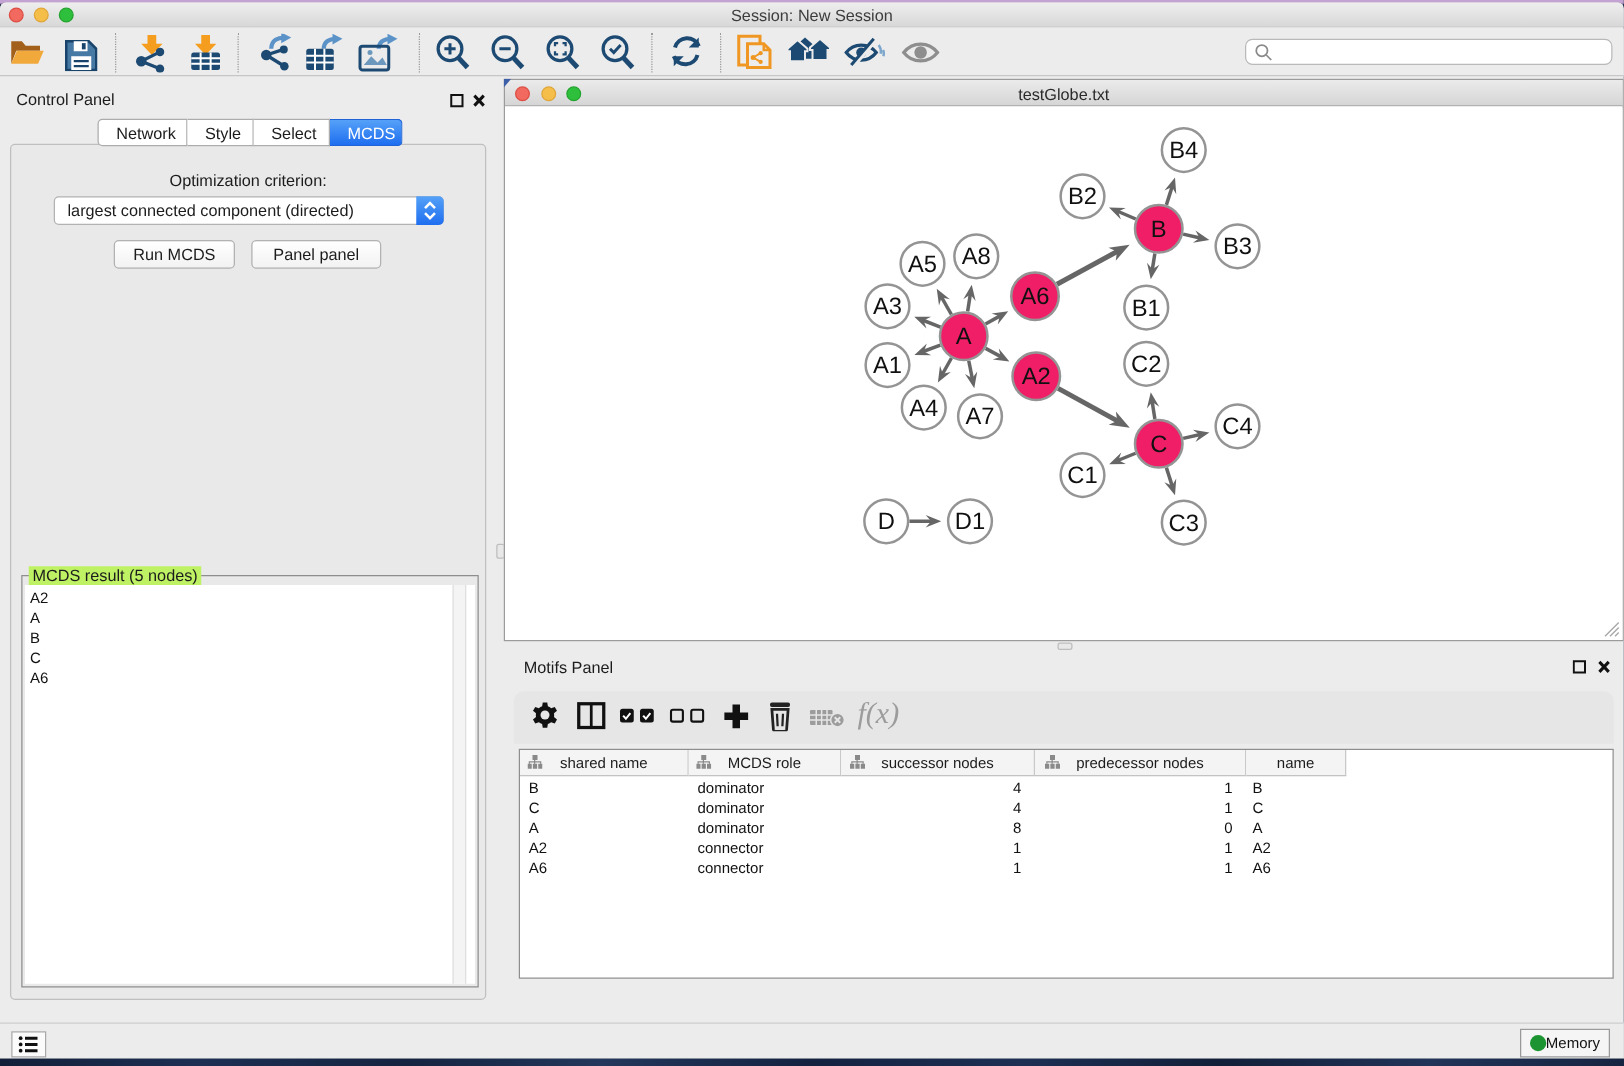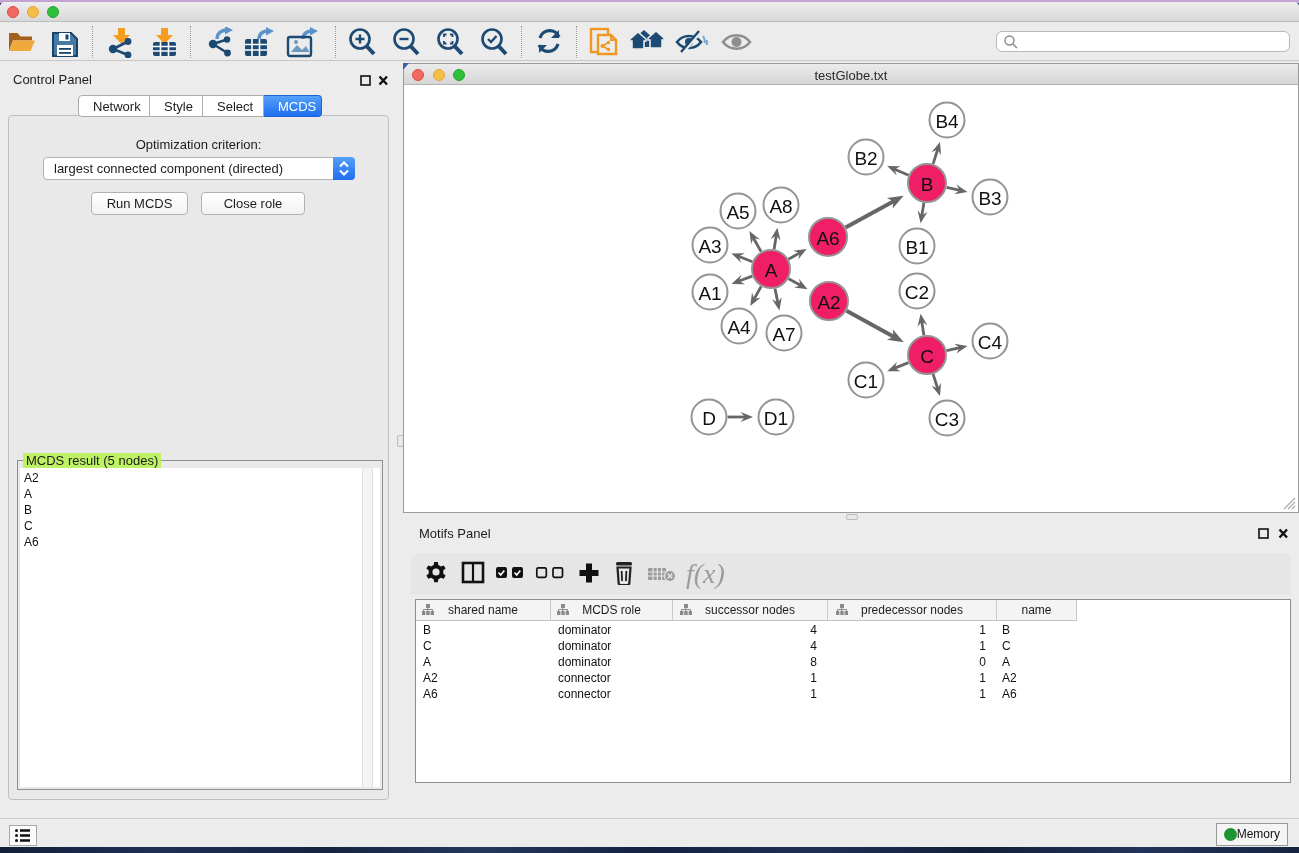--- a/index.html
+++ b/index.html
@@ -56,20 +56,21 @@
 .bttab.last{border-radius:0 4px 4px 0}
 #navy{position:absolute;left:0;top:845px;width:1299px;height:8px;background:linear-gradient(90deg,#121f38 0%,#1d3054 12%,#152440 25%,#23385c 37%,#142240 50%,#1d3054 63%,#121f38 75%,#213459 88%,#152440 100%);background-color:#16233e}
 .grip{position:absolute;background:#e8e8e8;border:1px solid #bdbdbd;border-radius:2px}
 </style></head><body>
 <div style="position:absolute;left:0;top:0;width:1299px;height:3px;background:#c2a3d1"></div>
 <div id="app">
  <div id="titlebar">
       <div class="tl t1"></div>
       <div class="tl t2"></div>
       <div class="tl t3"></div>
+  <div id="titletext">Session: New Session</div>
     </div>
  <div id="toolbar">
   <div class="ticon" style="left:7px"><svg width="29" height="30" viewBox="0 0 29 30">
           <path d="M2 24 V6 h8.5 l3 3.5 H25 v4 H6z" fill="#a3601a"></path>
           <path d="M6.5 13.5 h21.5 l-4.5 10.5 H2z" fill="#f2a93b"></path>
         </svg></div>
   <div class="ticon" style="left:52px"><svg width="26" height="30" viewBox="0 0 26 30">
           <path d="M1 6 h18 l6 6 v17 H1z" fill="#4779a5"></path>
           <path d="M1 6 h18 l6 6 v17 H1z" fill="none" stroke="#18446b" stroke-width="2"></path>
           <rect x="7" y="6" width="11" height="8" fill="#fff"></rect>
@@ -188,21 +189,21 @@
   <div class="cptab sel" style="width:58px">MCDS</div>
  </div>
  <div id="optlabel">Optimization criterion:</div>
  <div id="dropdown">largest connected component (directed)
    <div id="ddbtn"><svg width="22" height="23" viewBox="0 0 22 23">
           <path d="M7 9.5 L11 5.5 L15 9.5" fill="none" stroke="#fff" stroke-width="2"></path>
           <path d="M7 13.5 L11 17.5 L15 13.5" fill="none" stroke="#fff" stroke-width="2"></path>
         </svg></div>
  </div>
  <div class="btn" style="left:91px;top:190px;width:97px">Run MCDS</div>
- <div class="btn" style="left:201px;top:190px;width:104px">Close role</div>
+ <div class="btn" style="left:201px;top:190px;width:104px">Panel panel</div>
  <div id="mcds-group">
    <div id="mcds-list">A2<br>A<br>B<br>C<br>A6</div>
    <div id="mcds-scroll"></div>
    <div id="mcds-legend">MCDS result (5 nodes)</div>
  </div>
  <div id="statusbar">
    <div id="listbtn"><svg width="26" height="19" viewBox="0 0 26 19">
           <circle cx="6.5" cy="4.5" r="1.5" fill="#111"></circle>
           <circle cx="6.5" cy="9.5" r="1.5" fill="#111"></circle>
           <circle cx="6.5" cy="14.5" r="1.5" fill="#111"></circle>
@@ -344,21 +345,21 @@
         <rect x="3" y="1" width="16" height="3.5" rx="1.5" fill="#222"></rect>
         <path d="M4.5 6.5 h13 l-1.2 16 a1.8 1.8 0 0 1 -1.8 1.5 H7.5 a1.8 1.8 0 0 1 -1.8 -1.5z" fill="none" stroke="#222" stroke-width="2.2"></path>
         <path d="M8.6 10 l.5 10 M13.4 10 l-.5 10" stroke="#222" stroke-width="1.8"></path>
       </svg>
   <svg class="abs" style="left:236px;top:13px" width="30" height="16" viewBox="0 0 30 16">
         <rect x="1" y="2" width="18" height="12" rx="1" fill="#9c9c9c"></rect>
         <path d="M1 6 h18 M1 10 h18 M6 2 v12 M10.3 2 v12 M14.6 2 v12" stroke="#e6e6e6" stroke-width="1.2"></path>
         <circle cx="23" cy="10" r="5.5" fill="#9c9c9c" stroke="#e6e6e6" stroke-width="1.2"></circle>
         <path d="M20.8 7.8 l4.4 4.4 M25.2 7.8 l-4.4 4.4" stroke="#e6e6e6" stroke-width="1.6"></path>
       </svg>
-  <div class="abs" style="left:275px;top:5px;font-family:'Liberation Serif',serif;font-style:italic;font-size:28px;color:#9c9c9c">f(x)</div>
+  <div class="abs" style="left:275px;top:5px;font-family:'Liberation Serif',serif;font-style:italic;font-size:24px;color:#9c9c9c">f(x)</div>
  </div>
  <div id="tp-table">
   <div class="th" style="left:0;width:135px"><svg class="hicon" width="12" height="12" viewBox="0 0 12 12" style="position:absolute;left:6px;top:4px">
           <g fill="#8a8a8a">
             <rect x="4" y="0" width="4" height="4"></rect>
             <rect x="0" y="7" width="3.4" height="4"></rect>
             <rect x="4.3" y="7" width="3.4" height="4"></rect>
             <rect x="8.6" y="7" width="3.4" height="4"></rect>
             <path d="M5.7 4 v2 M1.5 7 v-1.5 h9 V7 M5.7 5.5 v1.5" stroke="#8a8a8a" fill="none" stroke-width="1"></path>
           </g>

